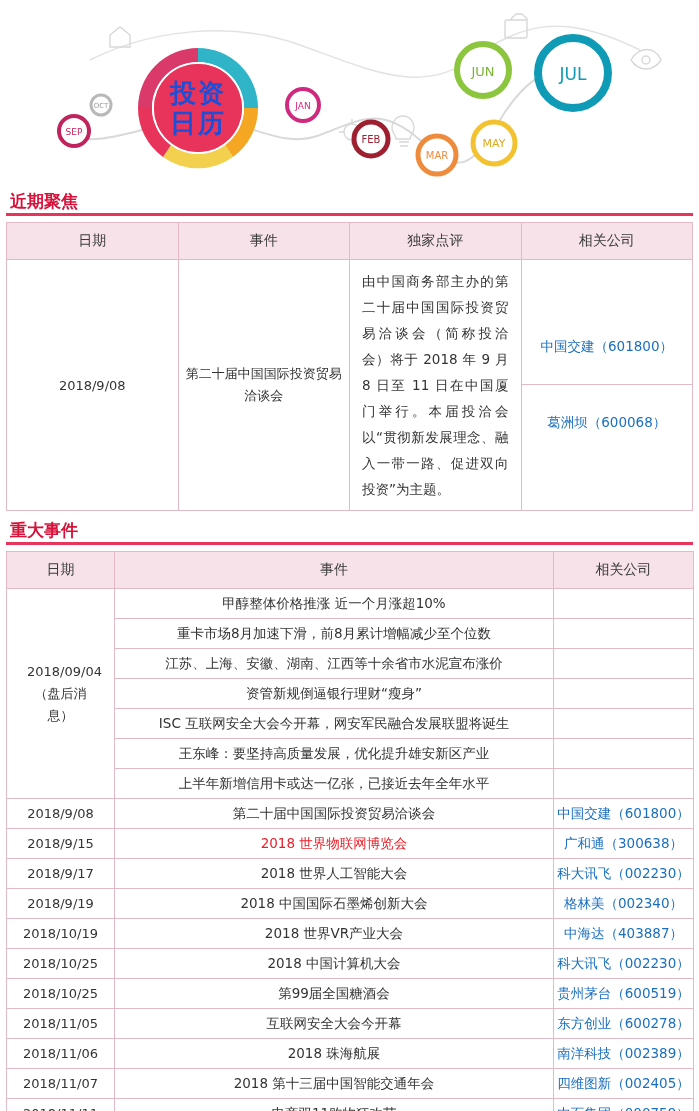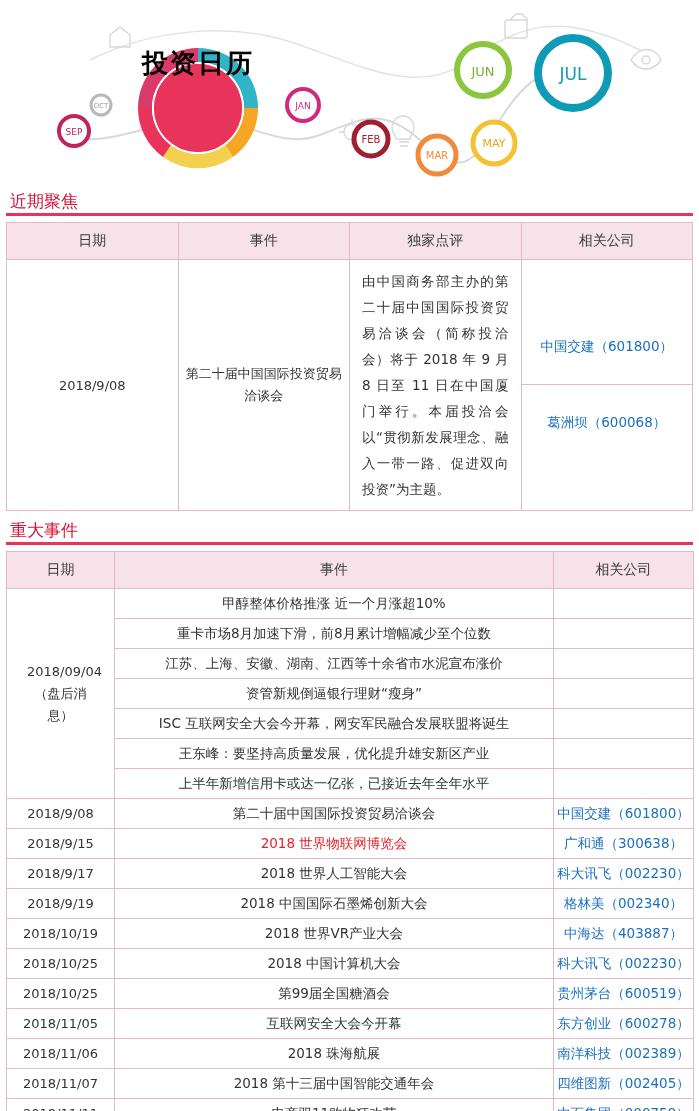--- a/index.html
+++ b/index.html
@@ -36,43 +36,43 @@
     width: 120px;
     height: 120px;
   }
   .logo-text {
     position: absolute;
     left: 0;
     top: 0;
     width: 120px;
     height: 120px;
     display: flex;
-    flex-direction: row;
-    align-items: flex-start;
+    flex-direction: column;
+    align-items: center;
     justify-content: center;
     font-family: "DejaVu Sans", sans-serif;
     font-weight: bold;
     font-size: 26px;
-    color: #000000;
+    color: #1d4ed8;
     line-height: 30px;
     letter-spacing: 2px;
   }
 
   
   .section-head {
     position: relative;
     margin: 0 6px;
     height: 26px;
     border-bottom: 3px solid #e8345a;
     box-sizing: border-box;
   }
   .section-head .title {
     display: inline-block;
     font-size: 17px;
-    font-weight: normal;
+    font-weight: bold;
     color: #d6123a;
     padding: 0 4px 0 4px;
     line-height: 23px;
     font-family: "DejaVu Sans", sans-serif;
   }
 
   
   table {
     border-collapse: collapse;
     width: 687px;

